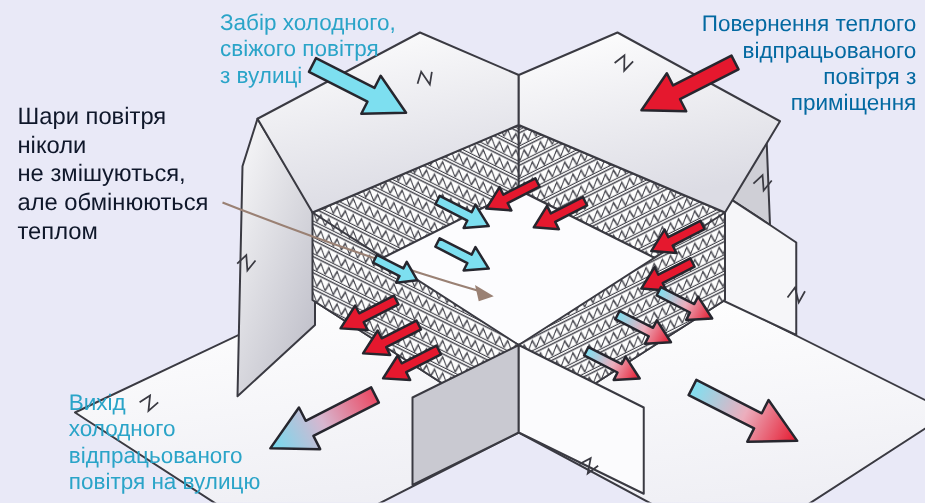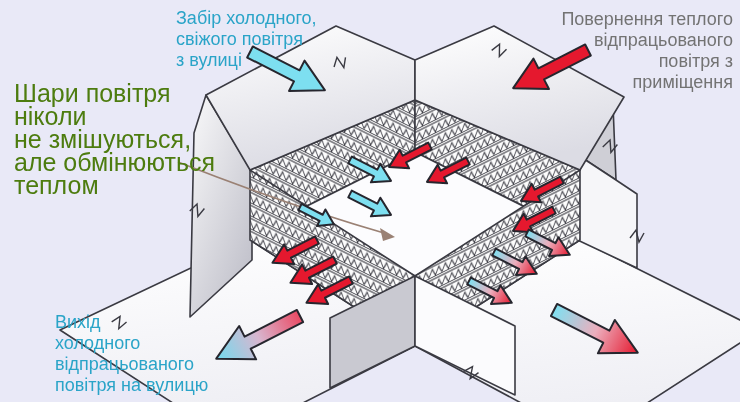--- a/index.html
+++ b/index.html
@@ -10,22 +10,22 @@
   }
   #stage{position:absolute;left:0;top:0;width:740px;height:310px;}
   svg{position:absolute;left:0;top:0;}
   .lbl{
     position:absolute;
     white-space:pre-line;
     font-size:18px;line-height:21px;
     letter-spacing:0;
   }
   .lbl-cyan{color:#2aa4c8;}
-  .lbl-red{color:#737373;}
-  .lbl-black{color:#4d7c0f;font-size:25px;line-height:23px;}
+  .lbl-red{color:#0369a1;}
+  .lbl-black{color:#0f172a;font-size:19px;line-height:23px;}
   .ta-r{text-align:right;}
   #lbl-intake{left:176px;top:8px;}
   #lbl-return{right:7px;top:9px;}
   #lbl-layers{left:14px;top:82px;}
   #lbl-exhaust{left:55px;top:312px;}
   #lbl-supply{right:11px;top:290px;line-height:20.5px;}
 </style>
 </head>
 <body>
 

